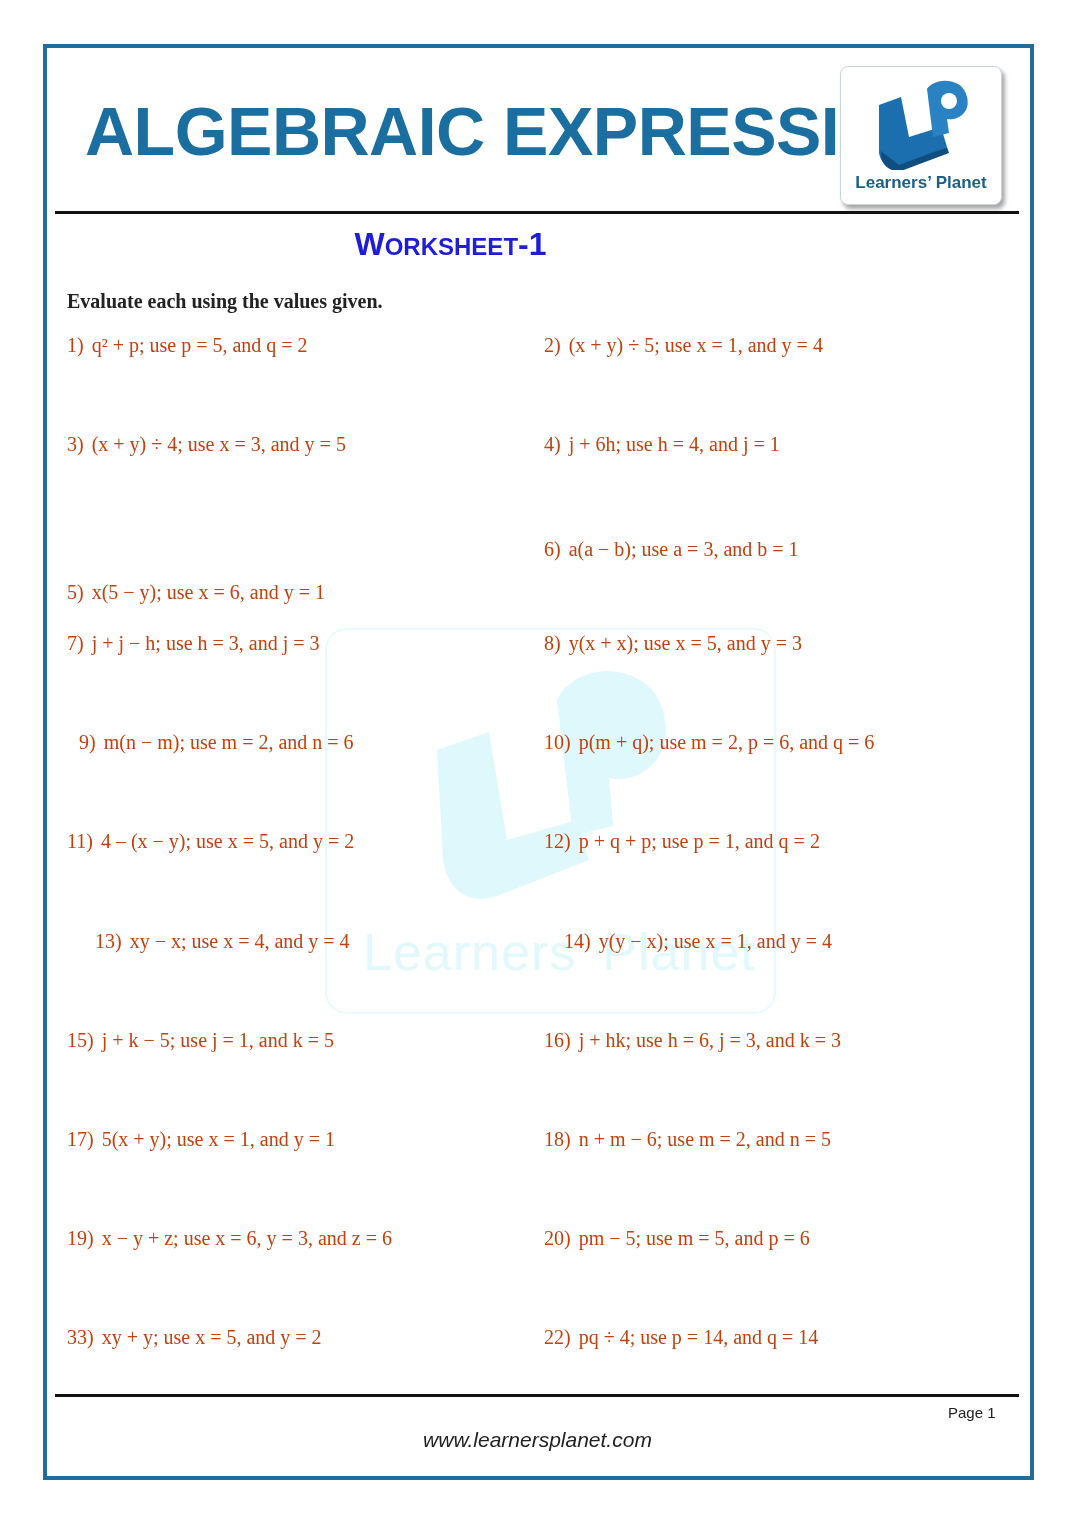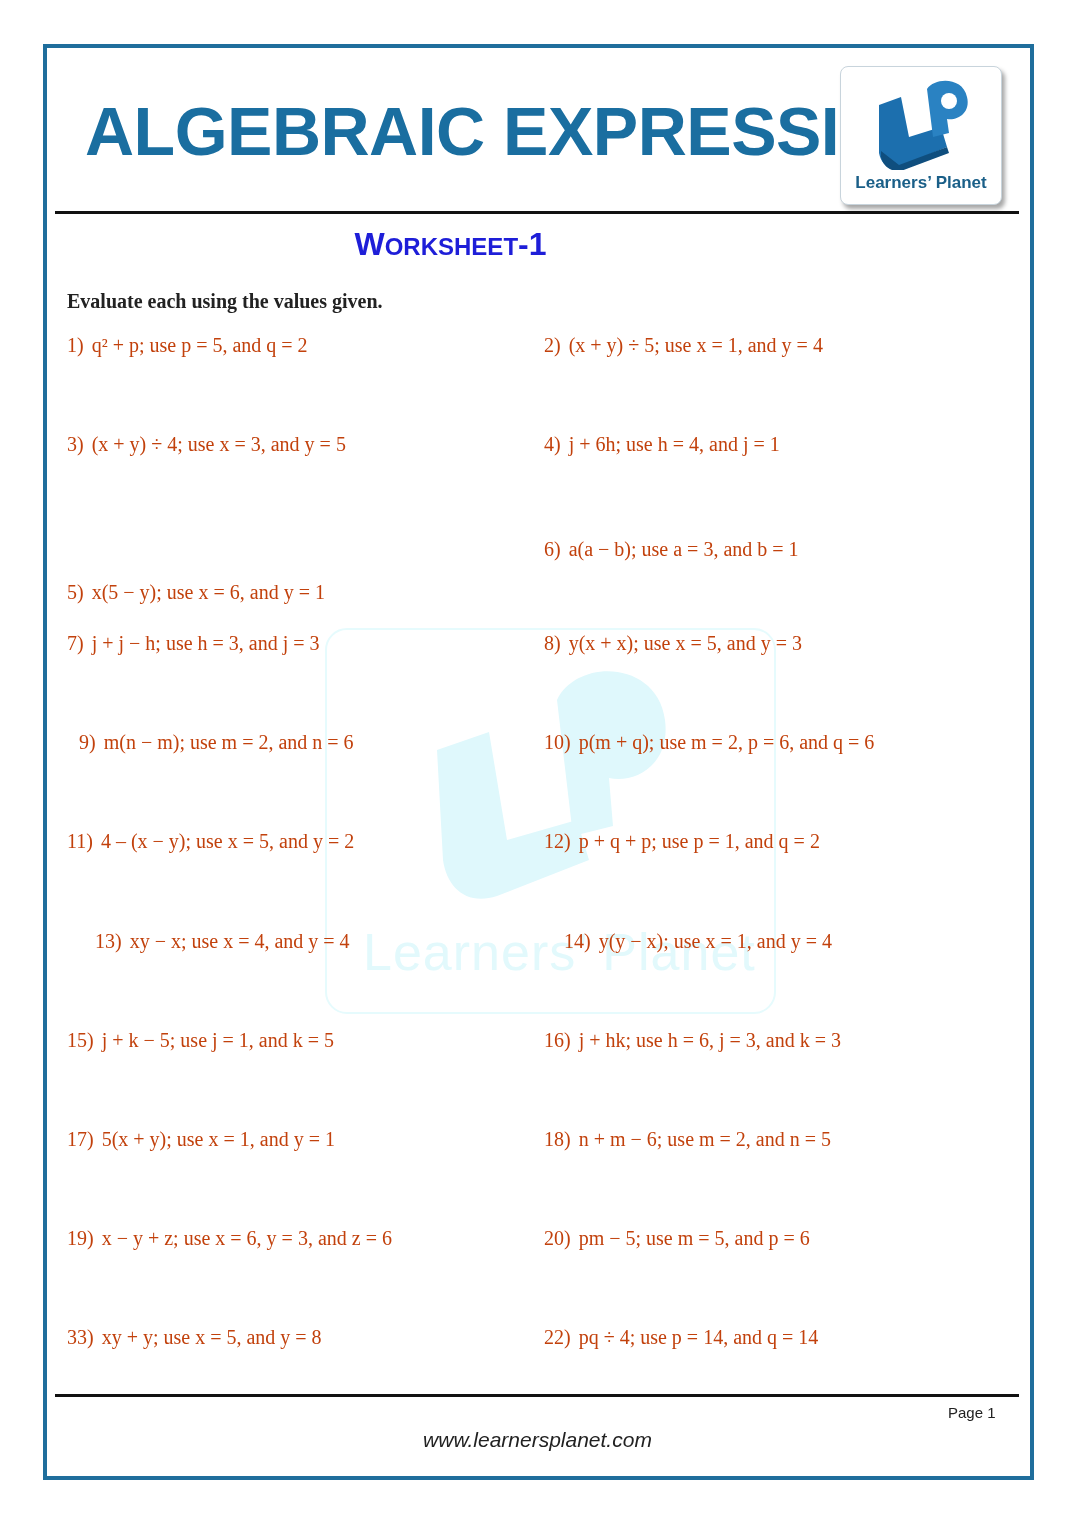--- a/index.html
+++ b/index.html
@@ -79,18 +79,18 @@
 
 <div class="problem" style="left:67px;top:1029px;"><span class="num">15)</span><span>j + k − 5; use j = 1, and k = 5</span></div>
 <div class="problem" style="left:544px;top:1029px;"><span class="num">16)</span><span>j + hk; use h = 6, j = 3, and k = 3</span></div>
 
 <div class="problem" style="left:67px;top:1128px;"><span class="num">17)</span><span>5(x + y); use x = 1, and y = 1</span></div>
 <div class="problem" style="left:544px;top:1128px;"><span class="num">18)</span><span>n + m − 6; use m = 2, and n = 5</span></div>
 
 <div class="problem" style="left:67px;top:1227px;"><span class="num">19)</span><span>x − y + z; use x = 6, y = 3, and z = 6</span></div>
 <div class="problem" style="left:544px;top:1227px;"><span class="num">20)</span><span>pm − 5; use m = 5, and p = 6</span></div>
 
-<div class="problem" style="left:67px;top:1326px;"><span class="num">33)</span><span>xy + y; use x = 5, and y = 8</span></div>
+<div class="problem" style="left:67px;top:1326px;"><span class="num">33)</span><span>xy + y; use x = 5, and y = 2</span></div>
 <div class="problem" style="left:544px;top:1326px;"><span class="num">22)</span><span>pq ÷ 4; use p = 14, and q = 14</span></div>
 
 <div class="rule-bottom"></div>
 <div class="page-num">Page 1</div>
 <div class="website">www.learnersplanet.com</div>
 
 </body></html>

